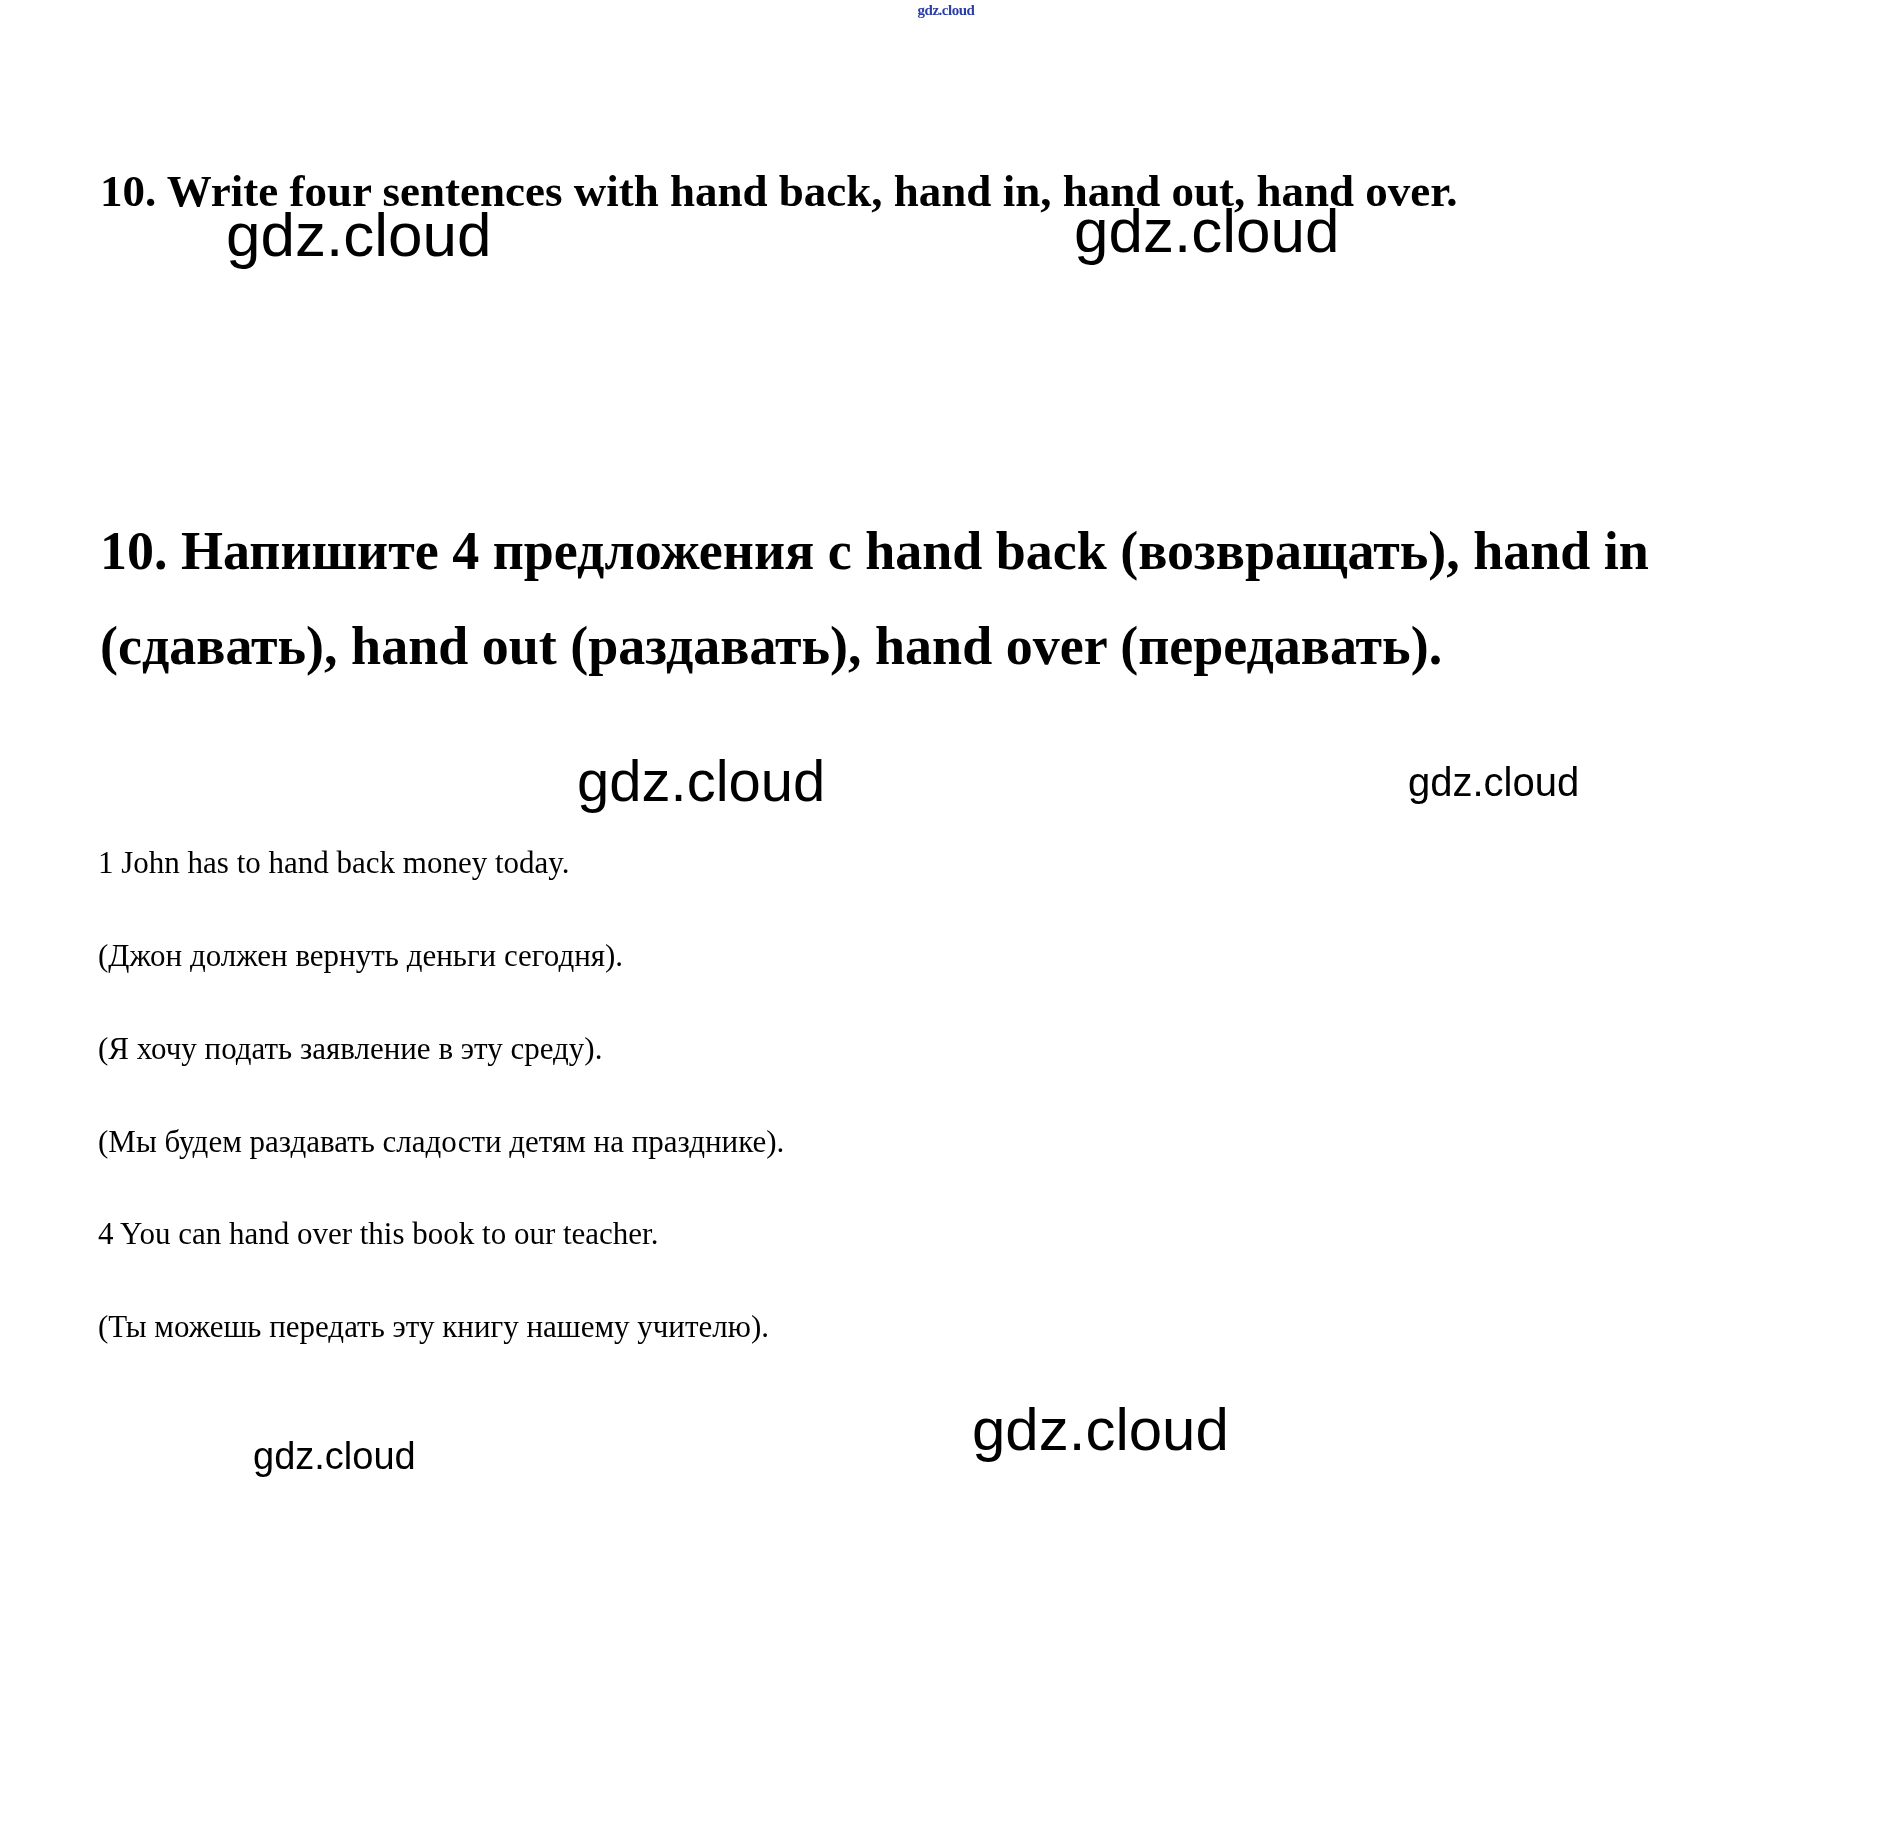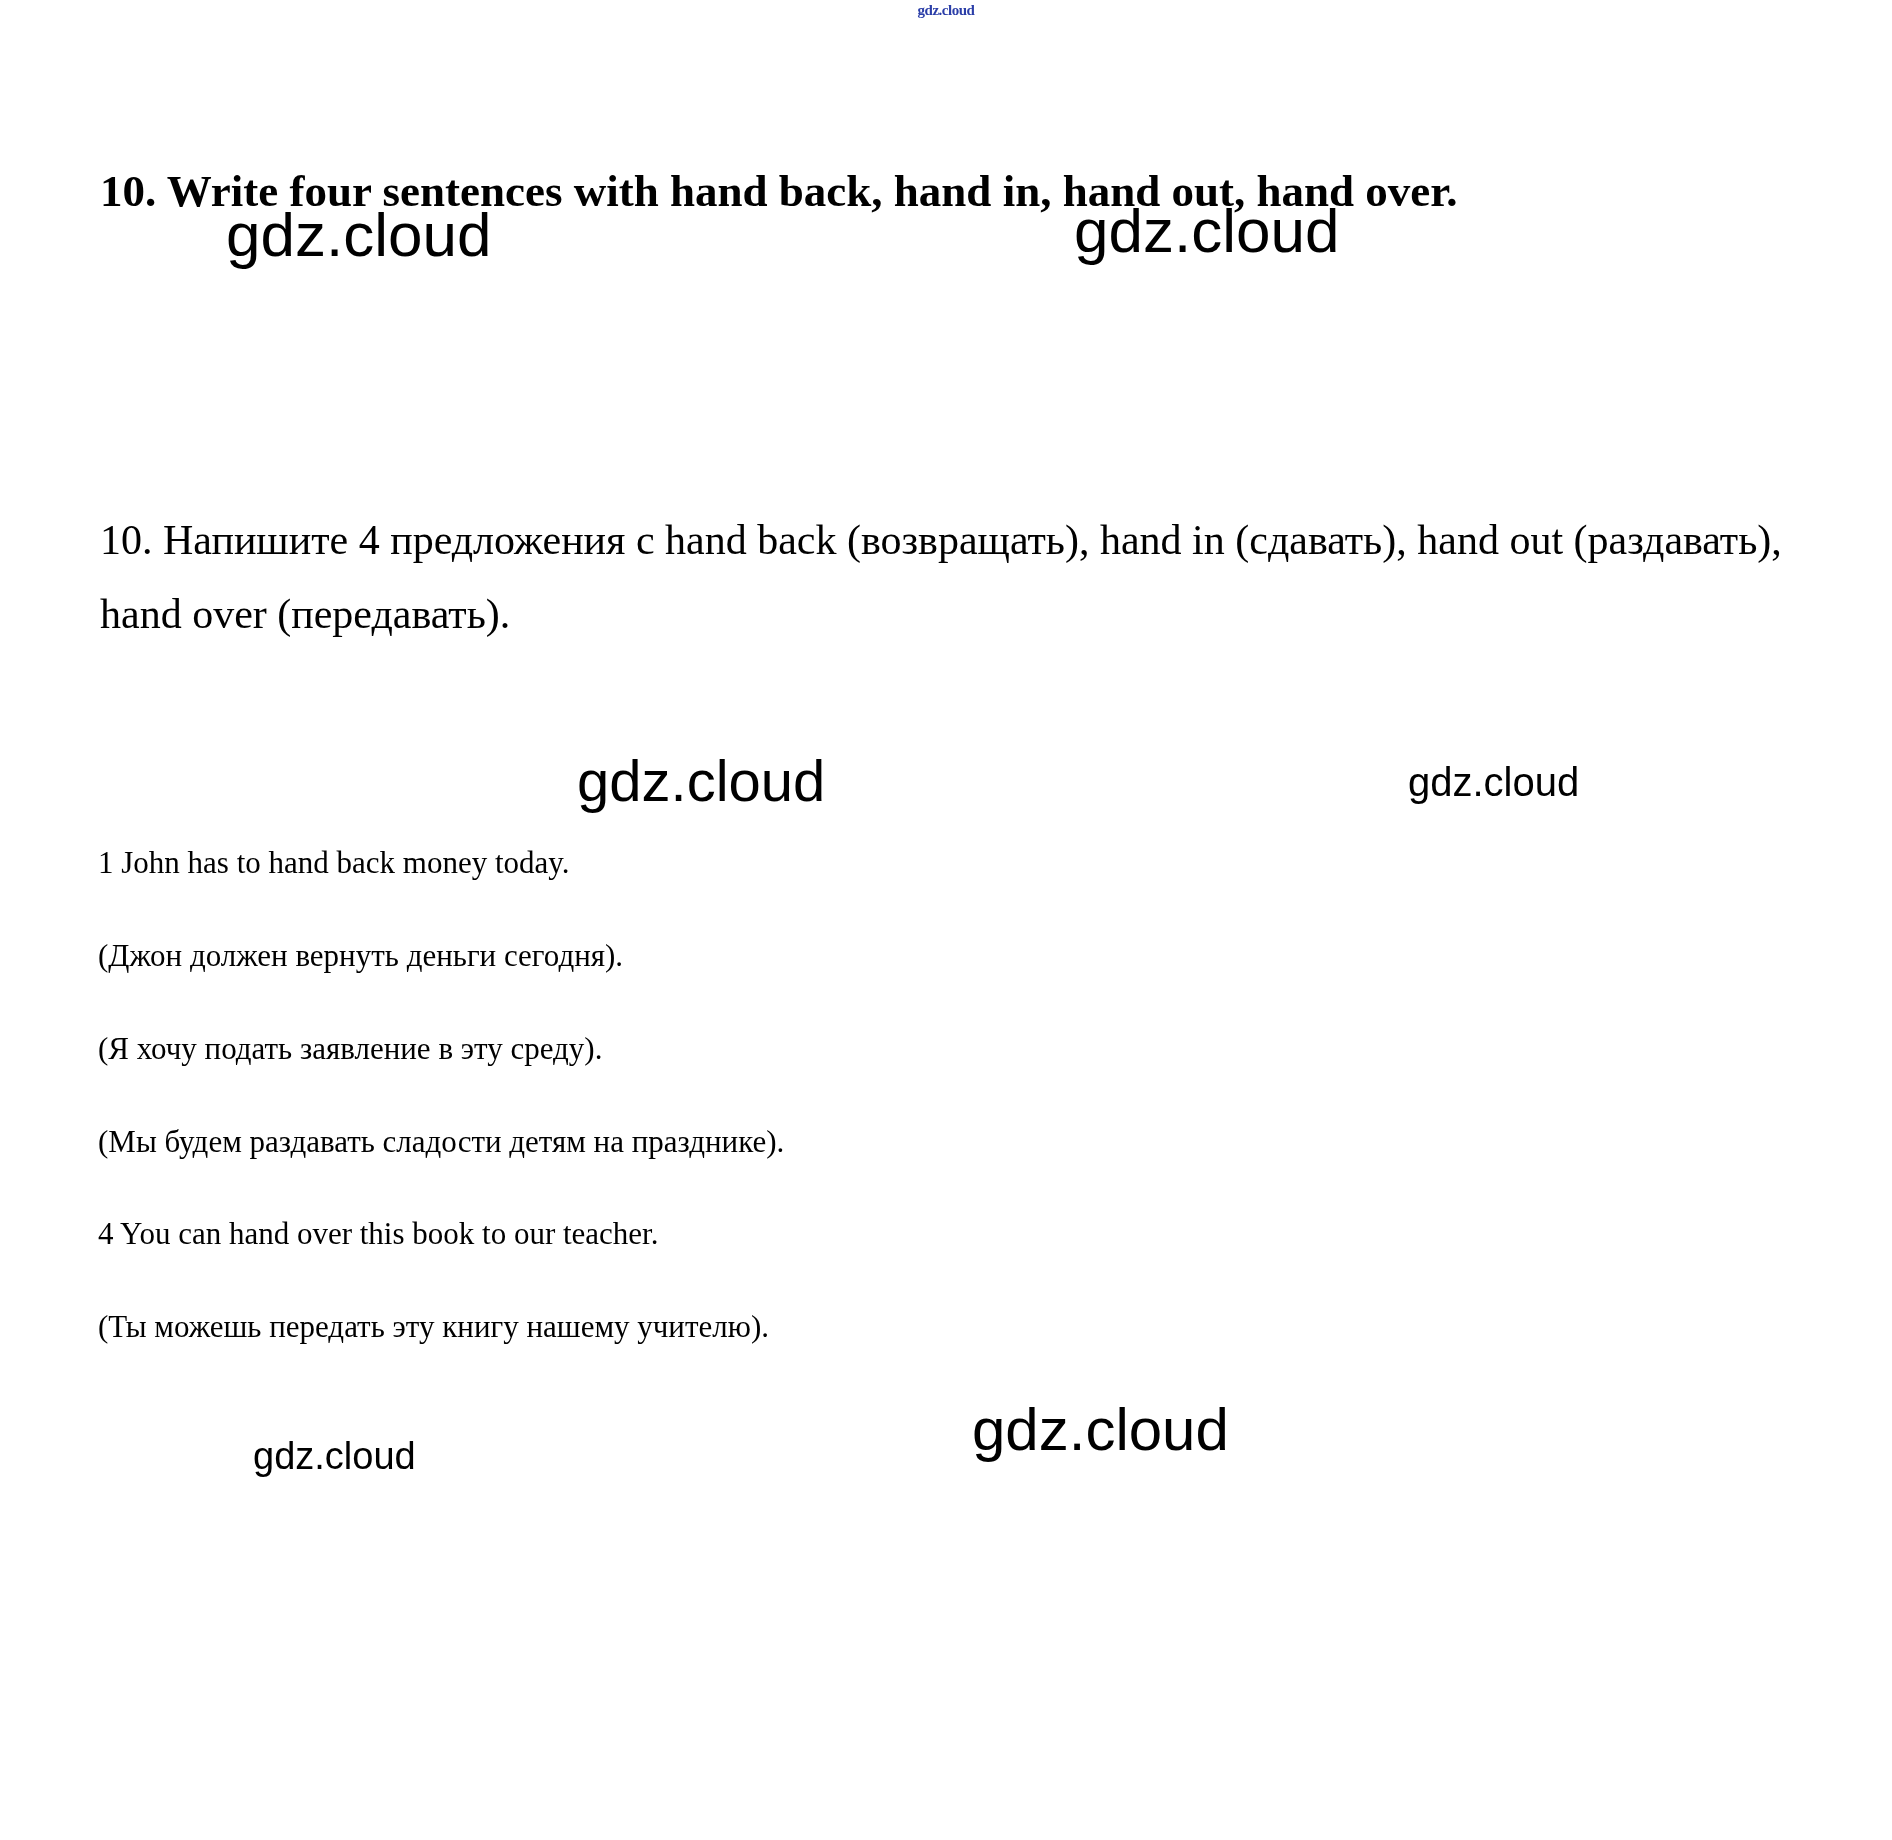--- a/index.html
+++ b/index.html
@@ -63,22 +63,22 @@
     font-size: 45px;
     font-weight: bold;
     line-height: 1.45;
   }
 
   .task-ru {
     position: absolute;
     left: 100px;
     top: 452px;
     width: 1730px;
-    font-size: 42px;
-    font-weight: normal;
+    font-size: 54px;
+    font-weight: bold;
     line-height: 1.75;
   }
 
   .answers {
     position: absolute;
     left: 98px;
     top: 790px;
     width: 1720px;
     font-size: 31px;
     line-height: 1.35;

